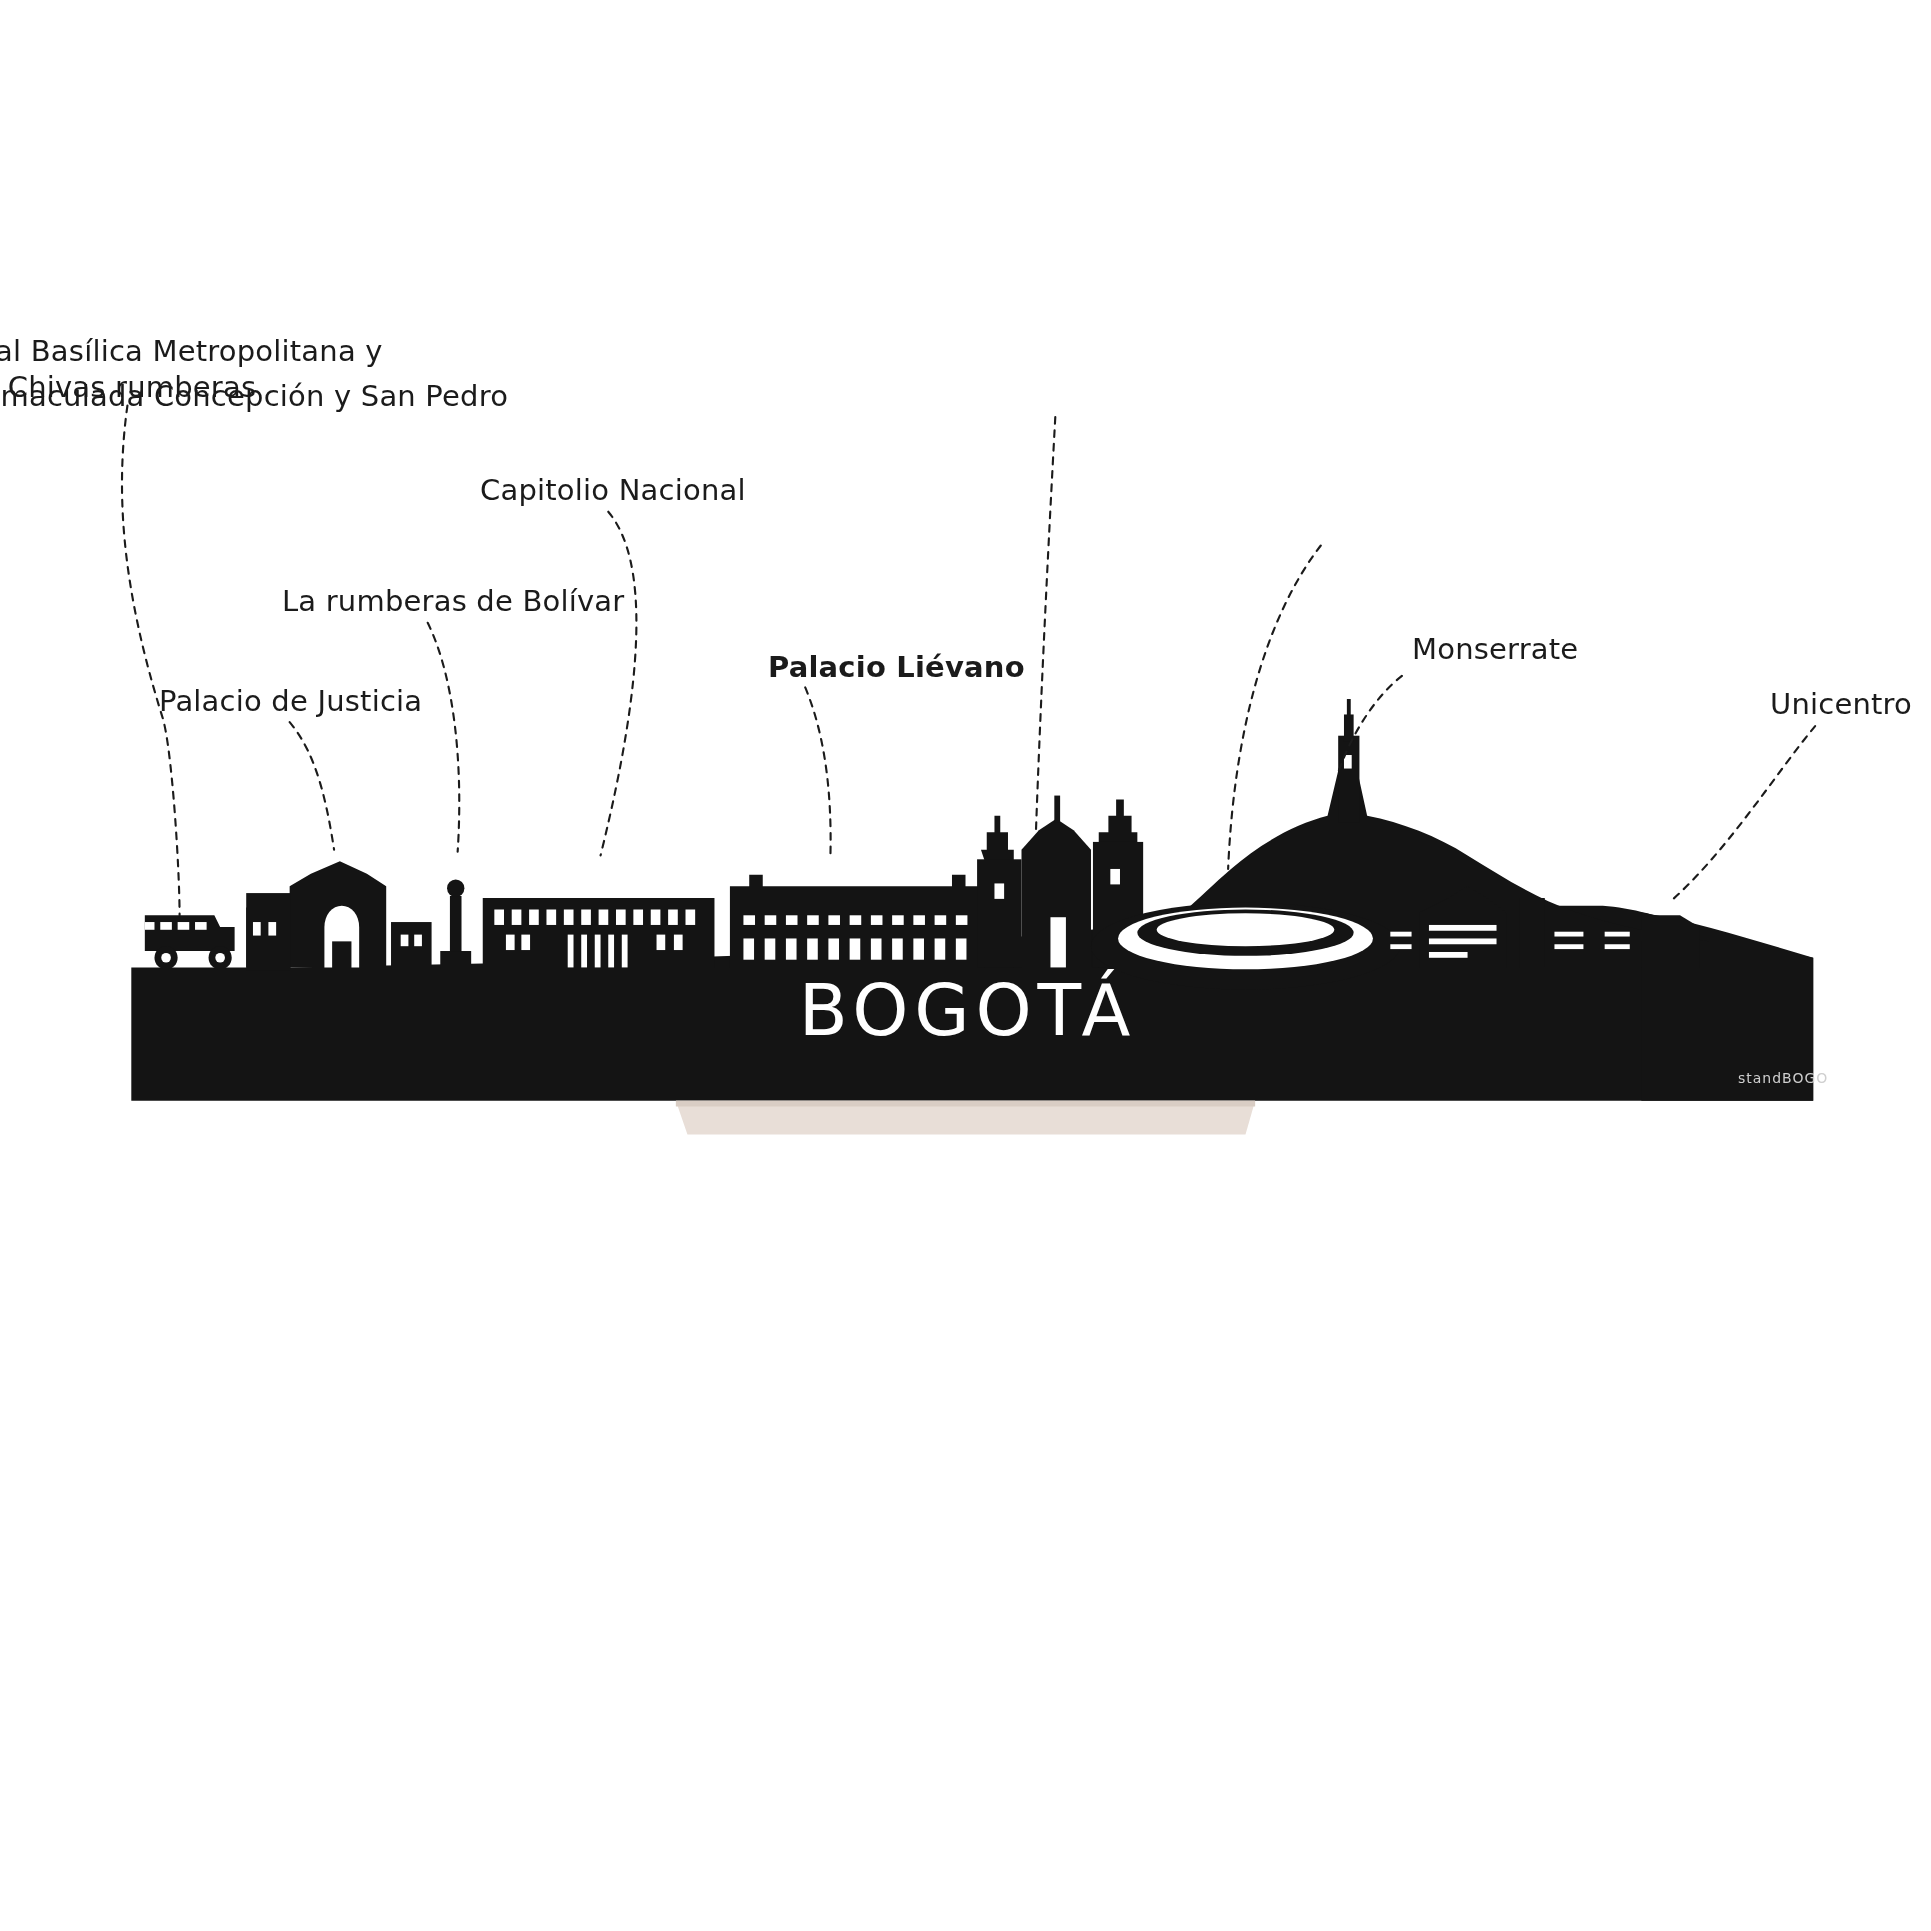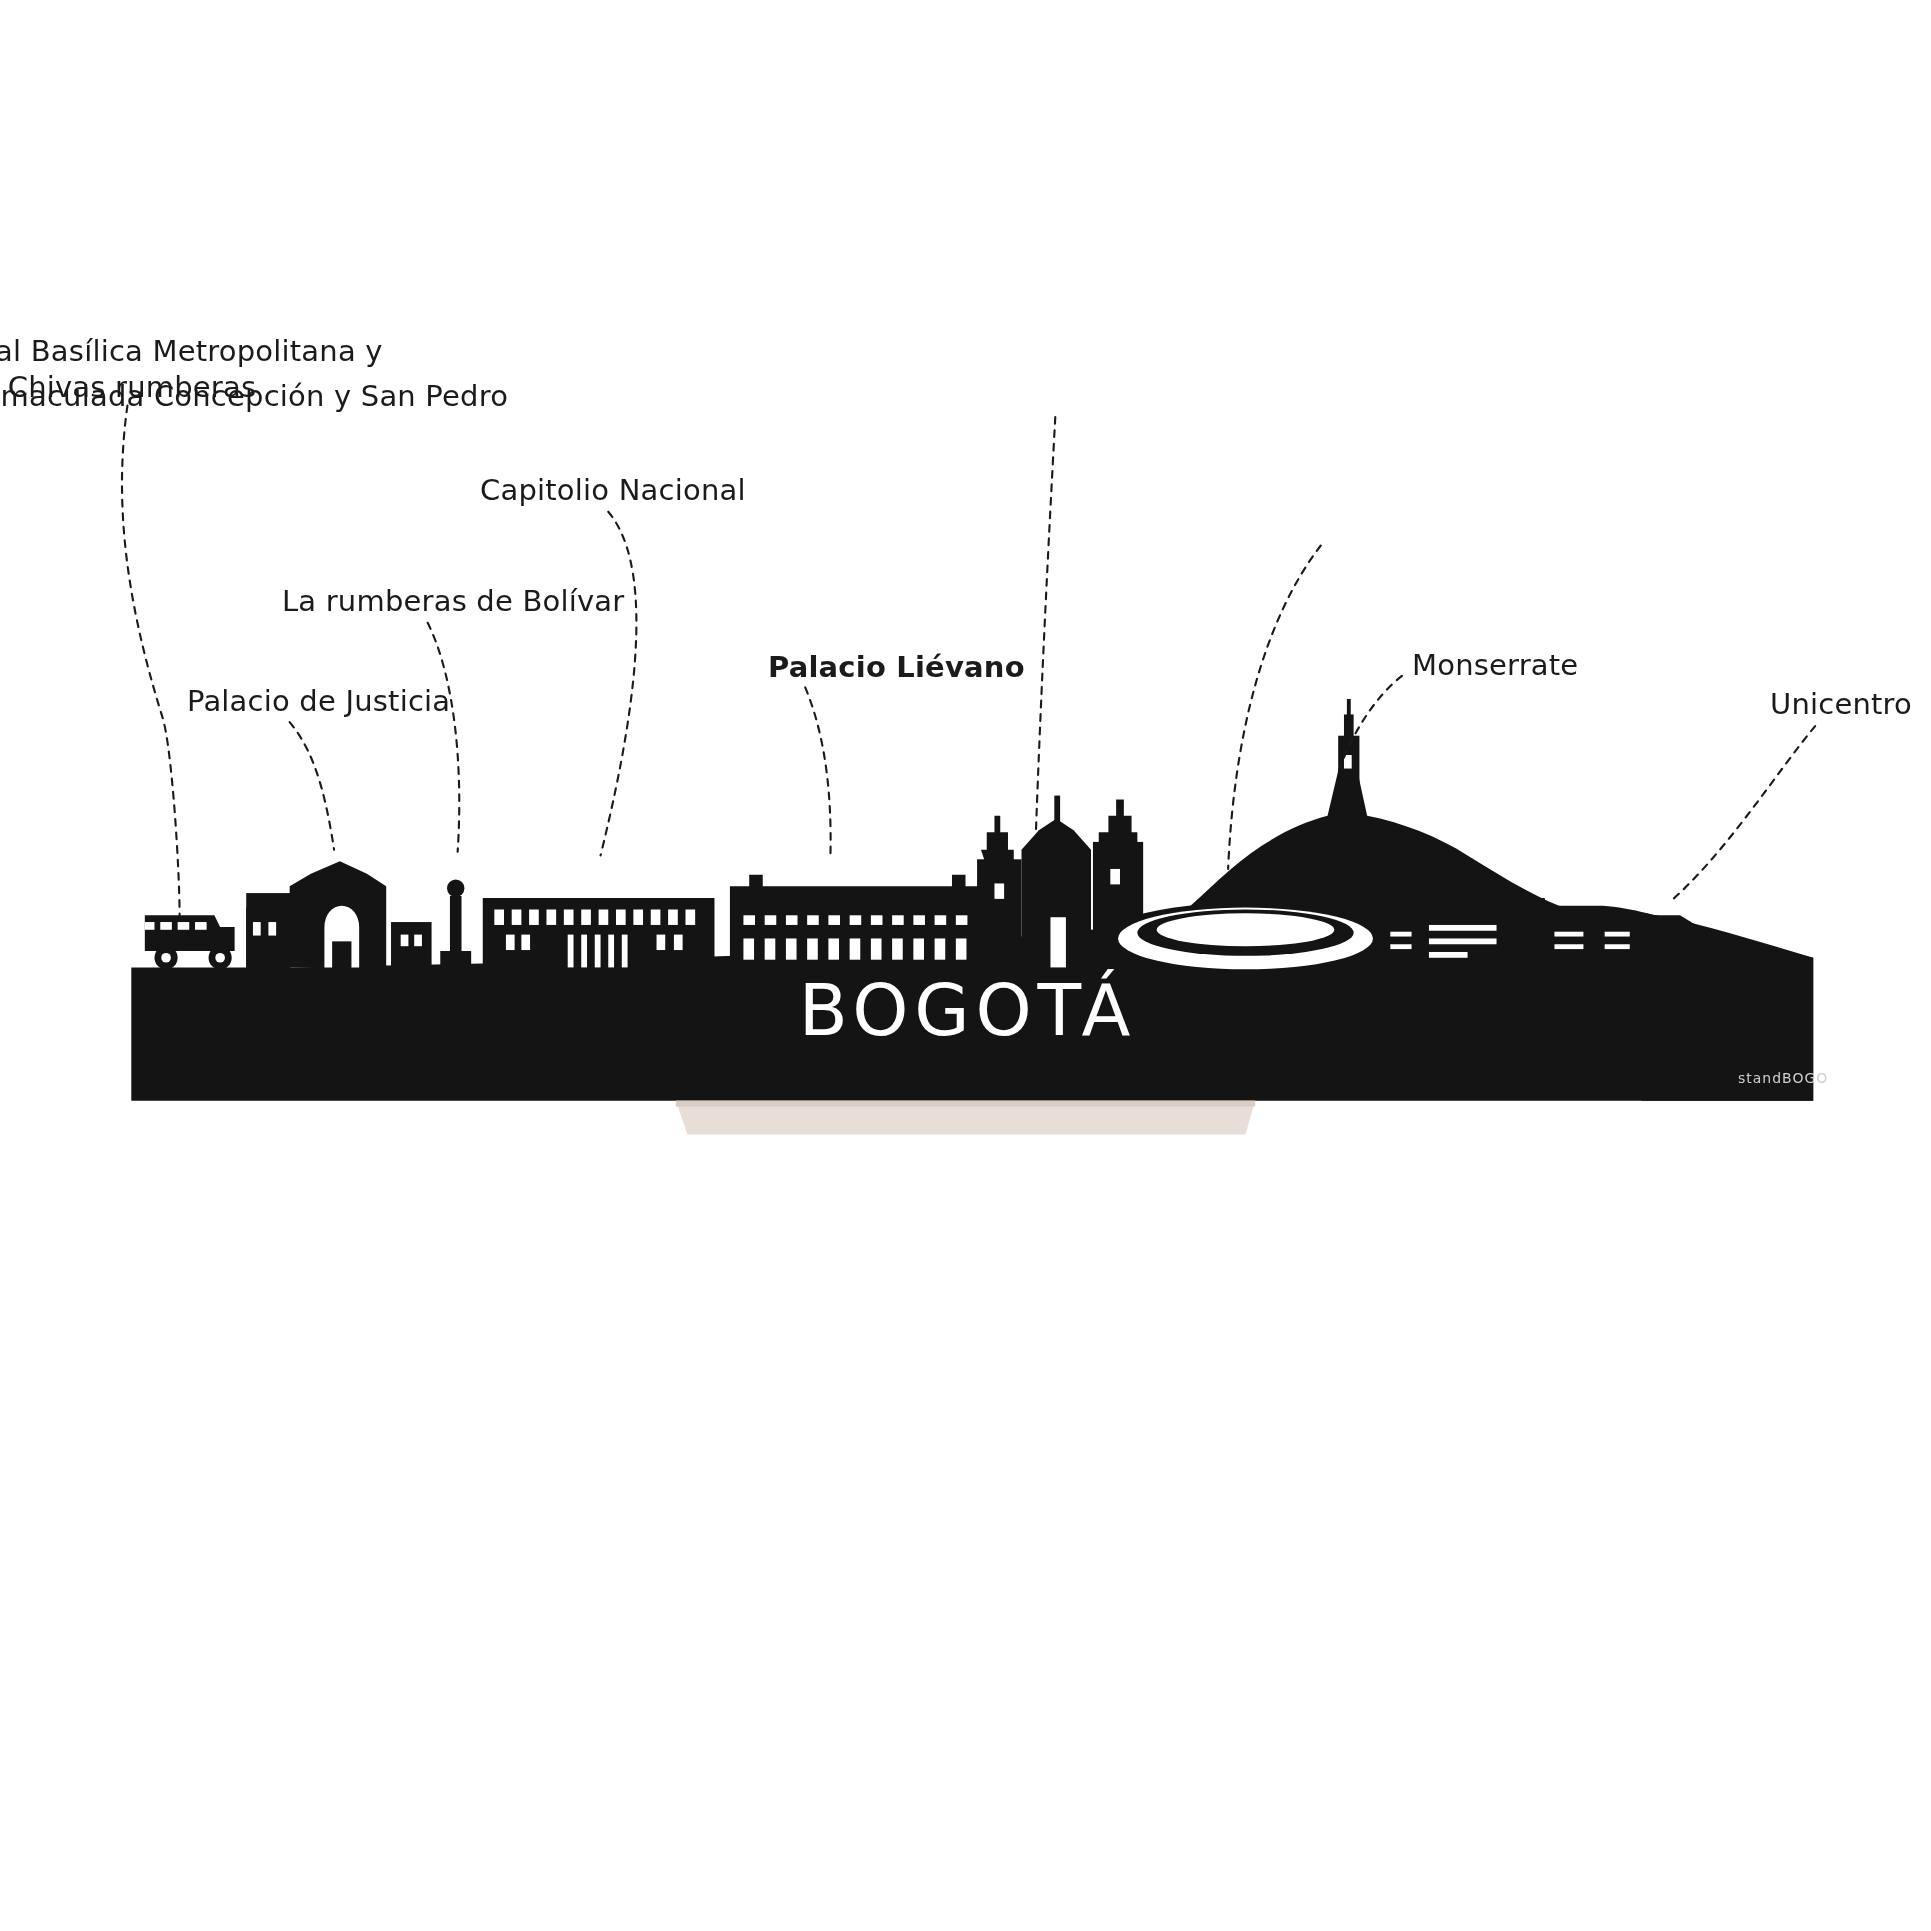--- a/index.html
+++ b/index.html
@@ -202,26 +202,26 @@
       <path d="M 630,530 C 672,580 668,700 622,886"></path>
       <path d="M 1093,432 C 1086,560 1078,720 1073,860"></path>
       <path d="M 834,712 C 854,760 862,820 860,890"></path>
       <path d="M 1368,565 C 1310,640 1278,760 1272,900"></path>
       <path d="M 1452,700 C 1424,722 1400,760 1386,800"></path>
       <path d="M 1880,752 C 1840,800 1790,880 1732,932"></path>
     </g>
   </svg>
 
   <div class="label" style="left:7.7px;  top:369px;">Chivas rumberas</div>
-  <div class="label" style="left:159px; top:683px;margin-left:28px;">Palacio de Justicia</div>
+  <div class="label" style="left:159px; top:683px;">Palacio de Justicia</div>
   <div class="label" style="left:282px; top:583px;">La rumberas de Bolívar</div>
   <div class="label" style="left:480px; top:472px;">Capitolio Nacional</div>
 
   <div class="label center" style="left:0; top:333px; width:1931px; text-align:center; transform:translateX(-826px);">Catedral Basílica Metropolitana y</div>
   <div class="label center" style="left:0; top:378px; width:1931px; text-align:center; transform:translateX(-826px);">Primadade la Inmaculada Concepción y San Pedro</div>
 
   <div class="label" style="left:768px;  top:649px;font-weight:bold;">Palacio Liévano</div>
-  <div class="label" style="left:1412px; top:647px;">Monserrate</div>
+  <div class="label" style="left:1412px; top:631px;">Monserrate</div>
   <div class="label" style="left:1770px; top:686px;">Unicentro</div>
 
   <div class="wm" style="left:1738px; top:1070px;">standBOGO</div>
 </div>
 
 
 </body></html>

